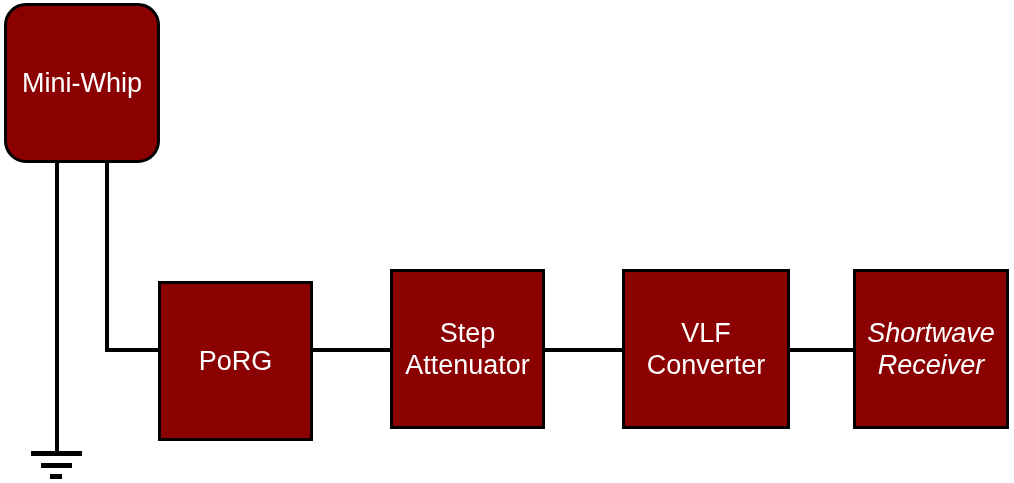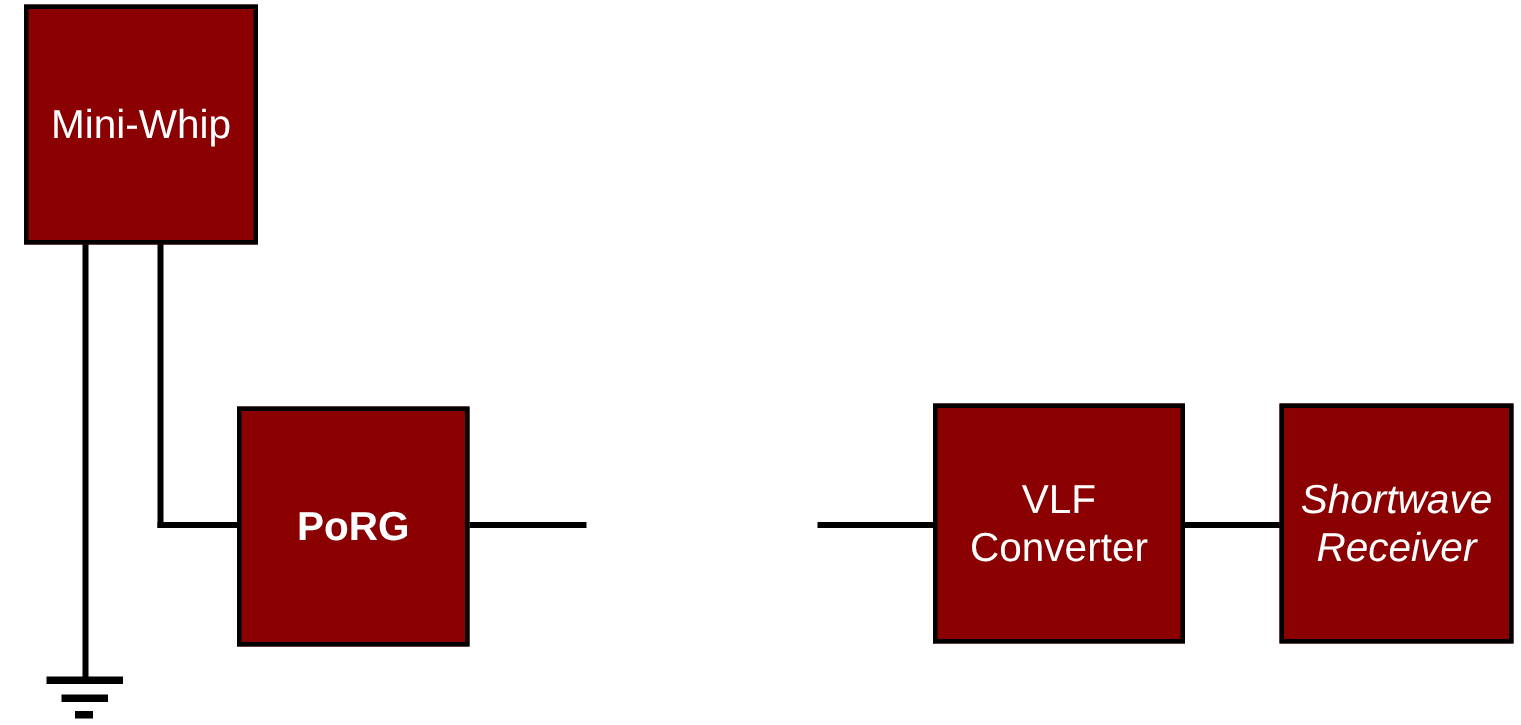--- a/index.html
+++ b/index.html
@@ -29,22 +29,22 @@
     border: 3px solid var(--block-border);
     color: var(--label-text);
     display: flex;
     align-items: center;
     justify-content: center;
     text-align: center;
     font-size: 27px;
     line-height: 32px;
     white-space: pre-line;
   }
-  .b-miniwhip { left: 16px;   top: 3px;   width: 156px; height: 160px; }
-  .b-porg     { left: 158px; top: 271px; width: 155px; height: 160px; font-weight: bold; }
+  .b-miniwhip { left: 4px;   top: 3px;   width: 156px; height: 160px; border-radius: 22px; }
+  .b-porg     { left: 158px; top: 281px; width: 155px; height: 160px; }
   .b-step     { left: 390px; top: 269px; width: 155px; height: 160px; }
   .b-vlf      { left: 622px; top: 269px; width: 168px; height: 160px; }
   .b-swrx     { left: 853px; top: 269px; width: 156px; height: 160px; font-style: italic; }
 
   .wire {
     position: absolute;
     background: var(--wire);
   }
   .w-ground-v { left: 55px;  top: 160px; width: 4px;  height: 295px; }
   .w-drop-v   { left: 105px; top: 160px; width: 4px;  height: 192px; }
@@ -79,20 +79,24 @@
     <div class="gbar gbar-2"></div>
     <div class="gbar gbar-3"></div>
   </div>
 
   <div class="block b-miniwhip">
     <span>Mini-Whip</span>
   </div>
   <div class="block b-porg">
     <span>PoRG</span>
   </div>
+  <div class="block b-step">
+    <span>Step
+Attenuator</span>
+  </div>
   <div class="block b-vlf">
     <span>VLF
 Converter</span>
   </div>
   <div class="block b-swrx">
     <span>Shortwave
 Receiver</span>
   </div>
 
 </div>

